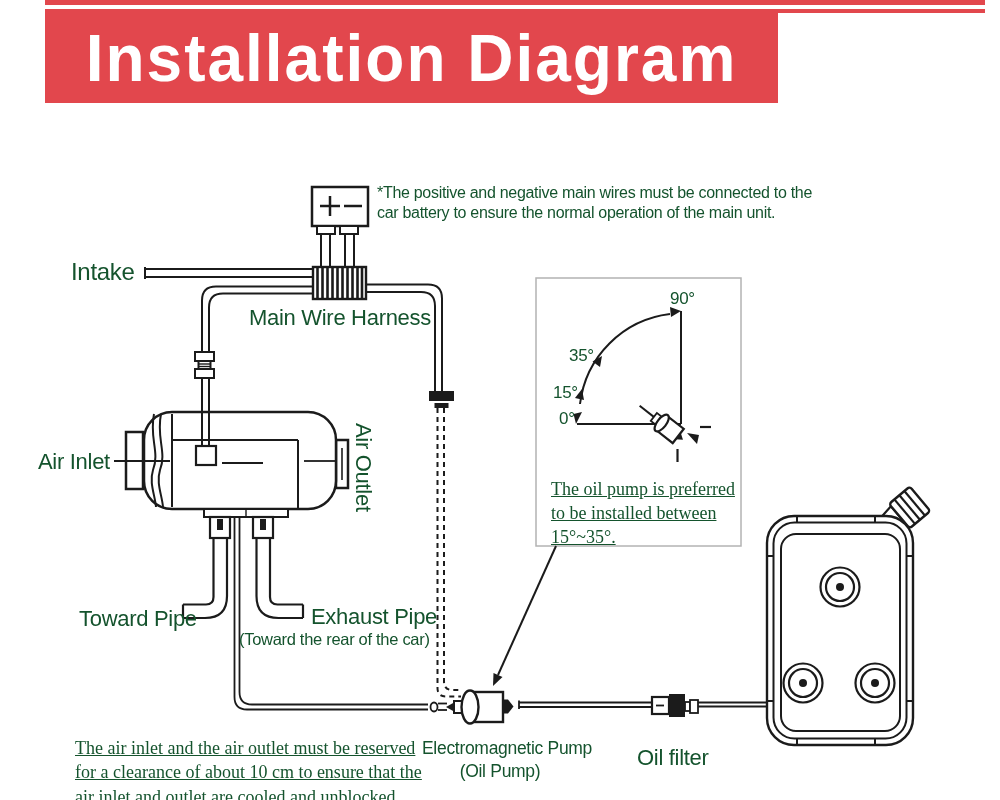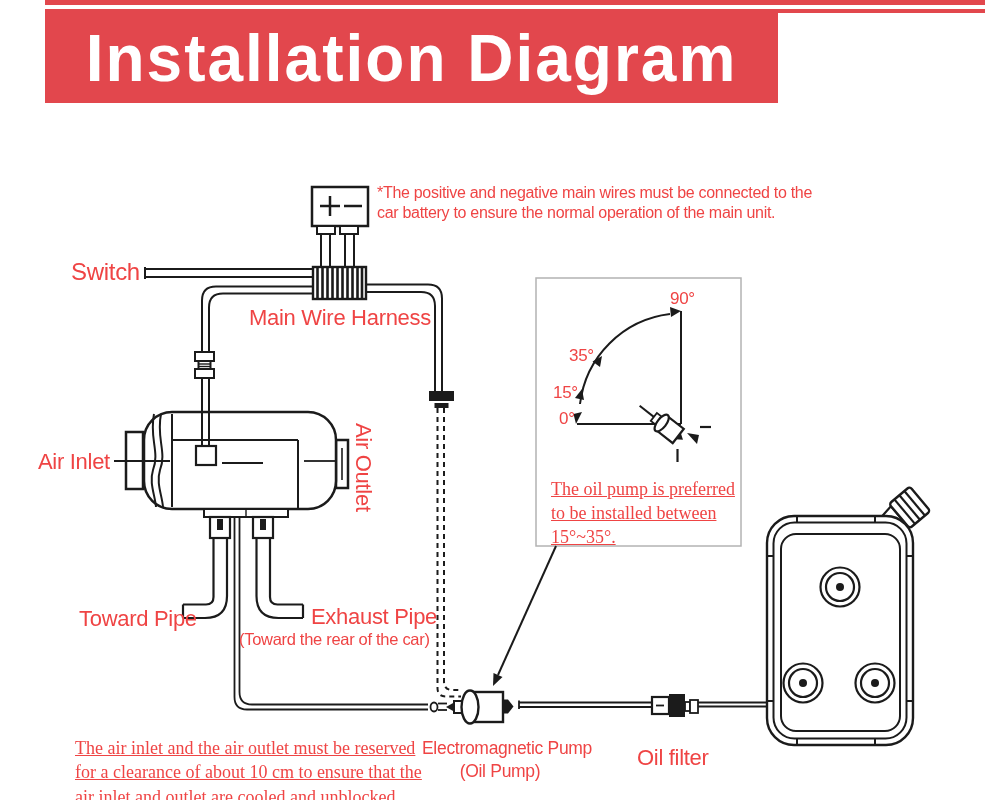--- a/index.html
+++ b/index.html
@@ -1,19 +1,19 @@
 <!DOCTYPE html>
 <html><head>
 <meta charset="utf-8">
 <style>
   html,body{margin:0;padding:0;background:#ffffff;}
   #stage{position:relative;width:1000px;height:800px;background:#ffffff;overflow:hidden;
          font-family:"Liberation Sans",sans-serif;color:#1c1c1c;}
   svg{position:absolute;left:0;top:0;}
-  .lbl{position:absolute;white-space:pre;line-height:1.08;color:#ef4444;
+  .lbl{position:absolute;white-space:pre;line-height:1.08;color:#14532d;
        font-family:"Liberation Sans",sans-serif;letter-spacing:-0.3px;}
   .serif{font-family:"Liberation Serif",serif;letter-spacing:0;text-decoration:underline;}
   .banner-strip{position:absolute;left:45px;top:0;width:940px;height:13px;background:var(--red);}
   .banner-strip .wline{position:absolute;left:0;top:5px;width:100%;height:4px;background:#ffffff;}
   .banner-main{position:absolute;left:45px;top:13px;width:733px;height:90px;background:var(--red);
        display:flex;align-items:center;justify-content:center;}
   .banner-title{color:#fff;font-size:64px;font-weight:900;letter-spacing:2px;
        font-family:"Liberation Sans",sans-serif;transform:scaleY(1.04);}
   .vert{writing-mode:vertical-rl;text-orientation:mixed;}
   .ctr{text-align:center;}
@@ -218,21 +218,21 @@
       <g>
         <line x1="556" y1="546" x2="498" y2="675" stroke-width="2"></line>
         <polygon points="493,686 502.5,677 493.5,673" fill="#1b1b1b" stroke="none"></polygon>
       </g>
     </g>
   </svg>
 
   <div class="lbl" style="left:377px;top:183px;font-size:16px;line-height:1.28;">*The positive and negative main wires must be connected to the
 car battery to ensure the normal operation of the main unit.</div>
 
-  <div class="lbl" style="left:71px;top:259px;font-size:24px;">Switch</div>
+  <div class="lbl" style="left:71px;top:259px;font-size:24px;">Intake</div>
 
   <div class="lbl" style="left:249px;top:306px;font-size:22px;">Main Wire Harness</div>
 
   <div class="lbl" style="left:38px;top:450px;font-size:22px;">Air Inlet</div>
 
   <div class="lbl vert" style="left:351px;top:423px;font-size:22px;height:92px;">Air Outlet</div>
 
   <div class="lbl" style="left:79px;top:607px;font-size:22px;">Toward Pipe</div>
 
   <div class="lbl" style="left:311px;top:605px;font-size:22px;">Exhaust Pipe</div>

